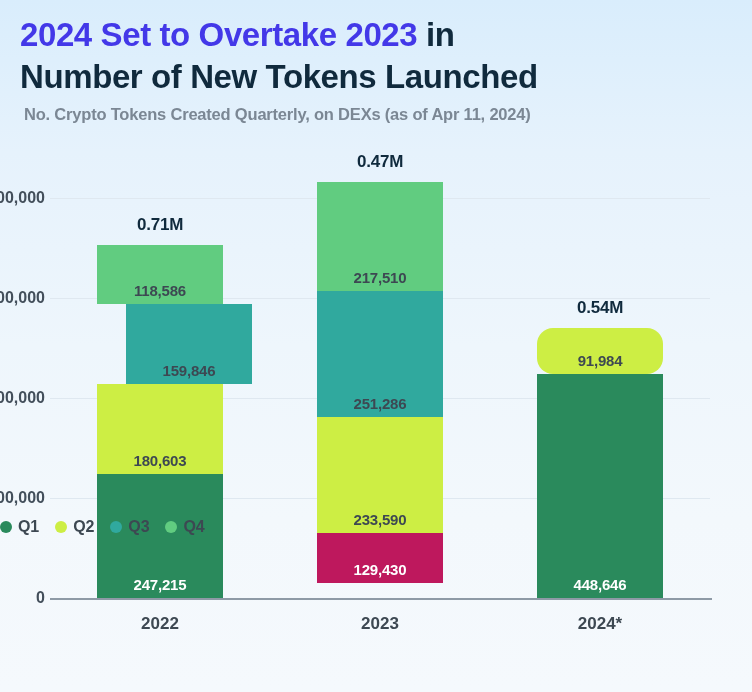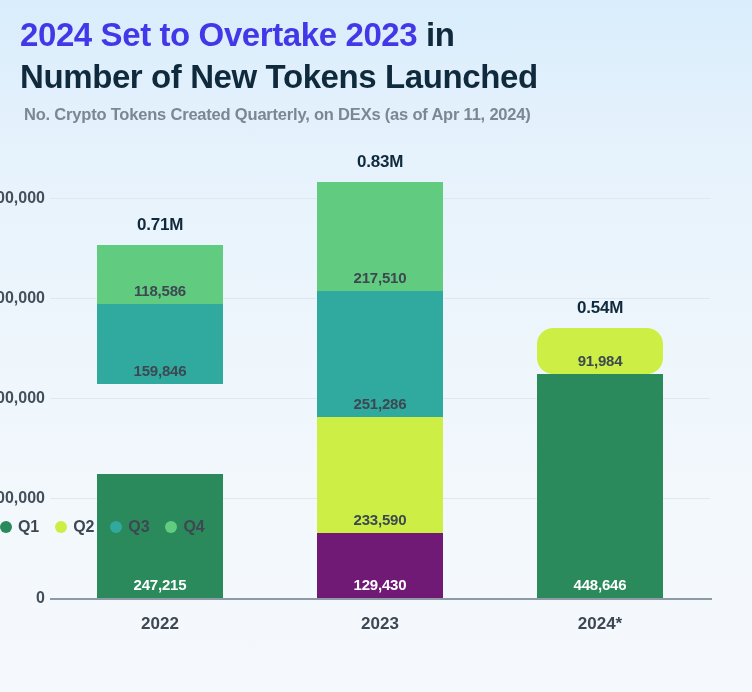--- a/index.html
+++ b/index.html
@@ -185,46 +185,49 @@
         <div class="ytick-inner" style="top: 148px; left: -65px;">600,000</div>
         <div class="ytick-inner" style="top: 48px; left: -65px;">800,000</div>
       </div>
     <div class="axis-line" style="top:448px;"></div>
     <div id="bars-layer">
         <div class="bar-group" style="left: 97px; width: 126px; bottom: 52px;">
           <div class="bar" style="height: 353.125px;">
             <div class="seg" style="height: 123.608px; bottom: 0px; background: rgb(42, 138, 92);">
               <div class="seg-label on-dark">247,215</div>
             </div>
-            <div class="seg" style="height: 79.923px; bottom: 213.909px; background: rgb(48, 169, 158);">
+            <div class="seg" style="height: 90.3015px; bottom: 123.608px; background: rgb(205, 238, 68);">
+              <div class="seg-label">180,603</div>
+            </div>
+            <div class="seg" style="height: 79.923px; bottom: 213.909px; background: rgb(48, 169, 158); margin-left: 29px;">
               <div class="seg-label">159,846</div>
             </div>
             <div class="seg" style="height: 59.293px; bottom: 293.832px; background: rgb(97, 204, 128);">
               <div class="seg-label">118,586</div>
             </div>
           </div>
           <div class="bar-total" style="bottom: 363.125px;">0.71M</div>
           <div class="xlabel">2022</div>
         </div>
         <div class="bar-group" style="left: 317px; width: 126px; bottom: 52px;">
           <div class="bar" style="height: 415.908px;">
-            <div class="seg" style="height: 64.715px; bottom: 0px; background: #701a75;">
+            <div class="seg" style="height: 64.715px; bottom: 15px; background: #be185d;">
               <div class="seg-label on-dark">129,430</div>
             </div>
             <div class="seg" style="height: 116.795px; bottom: 64.715px; background: rgb(205, 238, 68);">
               <div class="seg-label">233,590</div>
             </div>
             <div class="seg" style="height: 125.643px; bottom: 181.51px; background: rgb(48, 169, 158);">
               <div class="seg-label">251,286</div>
             </div>
             <div class="seg" style="height: 108.755px; bottom: 307.153px; background: rgb(97, 204, 128);">
               <div class="seg-label">217,510</div>
             </div>
           </div>
-          <div class="bar-total" style="bottom: 425.908px;">0.83M</div>
+          <div class="bar-total" style="bottom: 425.908px;">0.47M</div>
           <div class="xlabel">2023</div>
         </div>
         <div class="bar-group" style="left: 537px; width: 126px; bottom: 52px;">
           <div class="bar" style="height: 270.315px;">
             <div class="seg" style="height: 224.323px; bottom: 0px; background: rgb(42, 138, 92);">
               <div class="seg-label on-dark">448,646</div>
             </div>
             <div class="seg" style="height: 45.992px; bottom: 224.323px; background: rgb(205, 238, 68); border-radius: 16px;">
               <div class="seg-label">91,984</div>
             </div>

